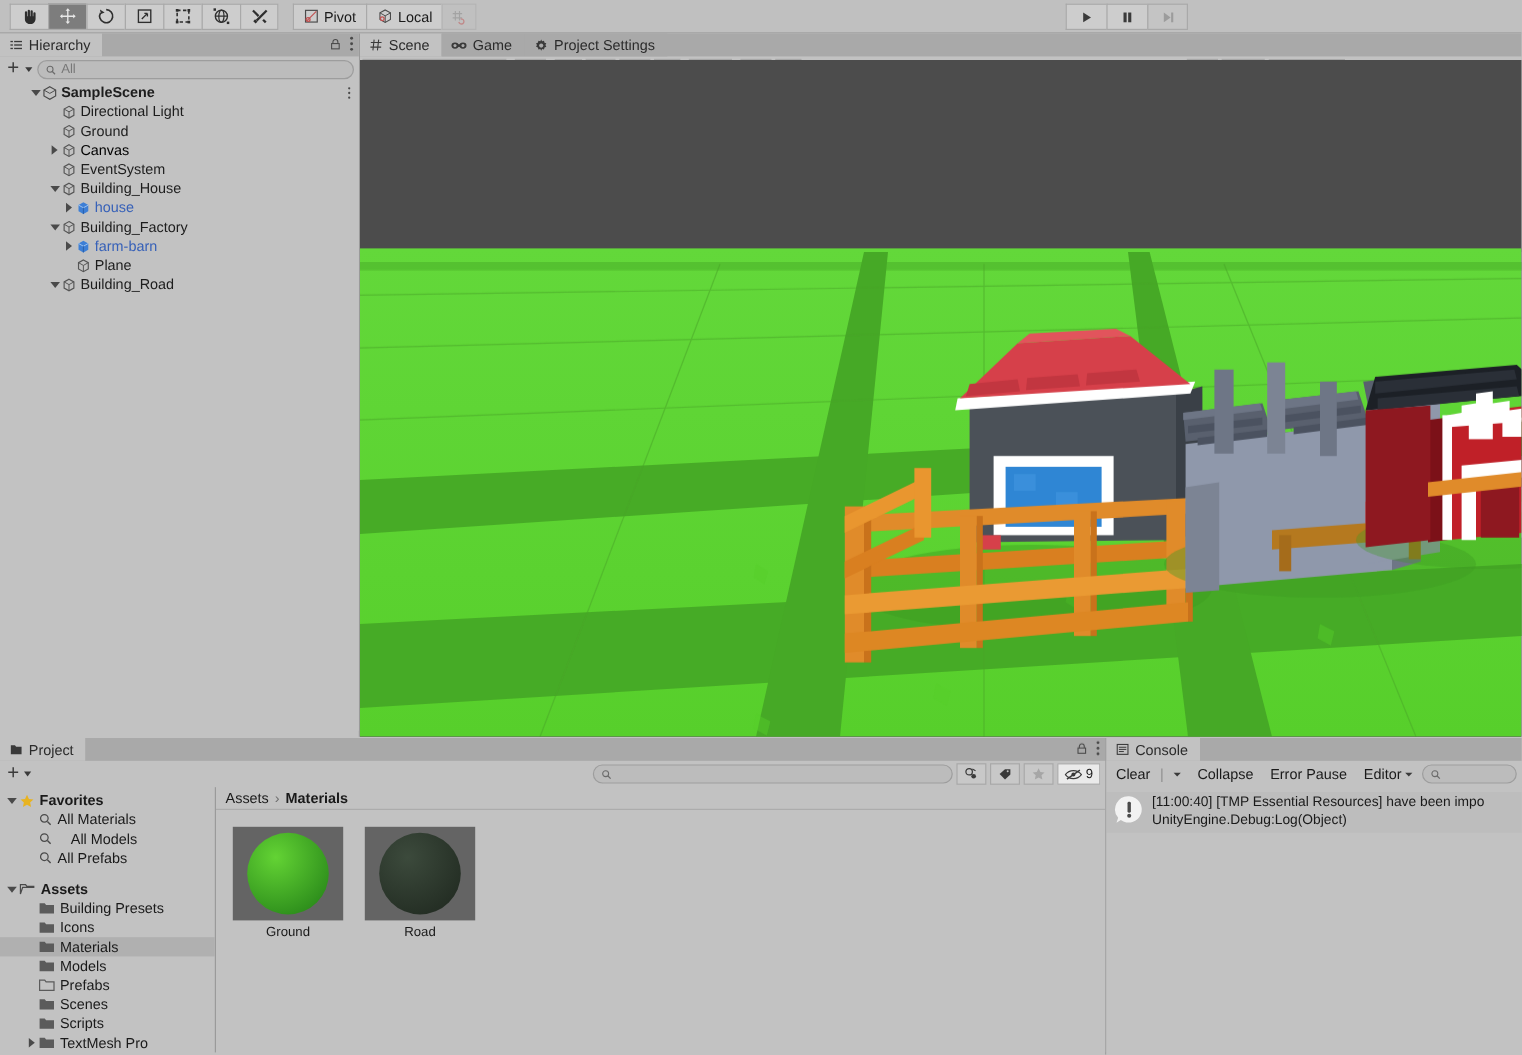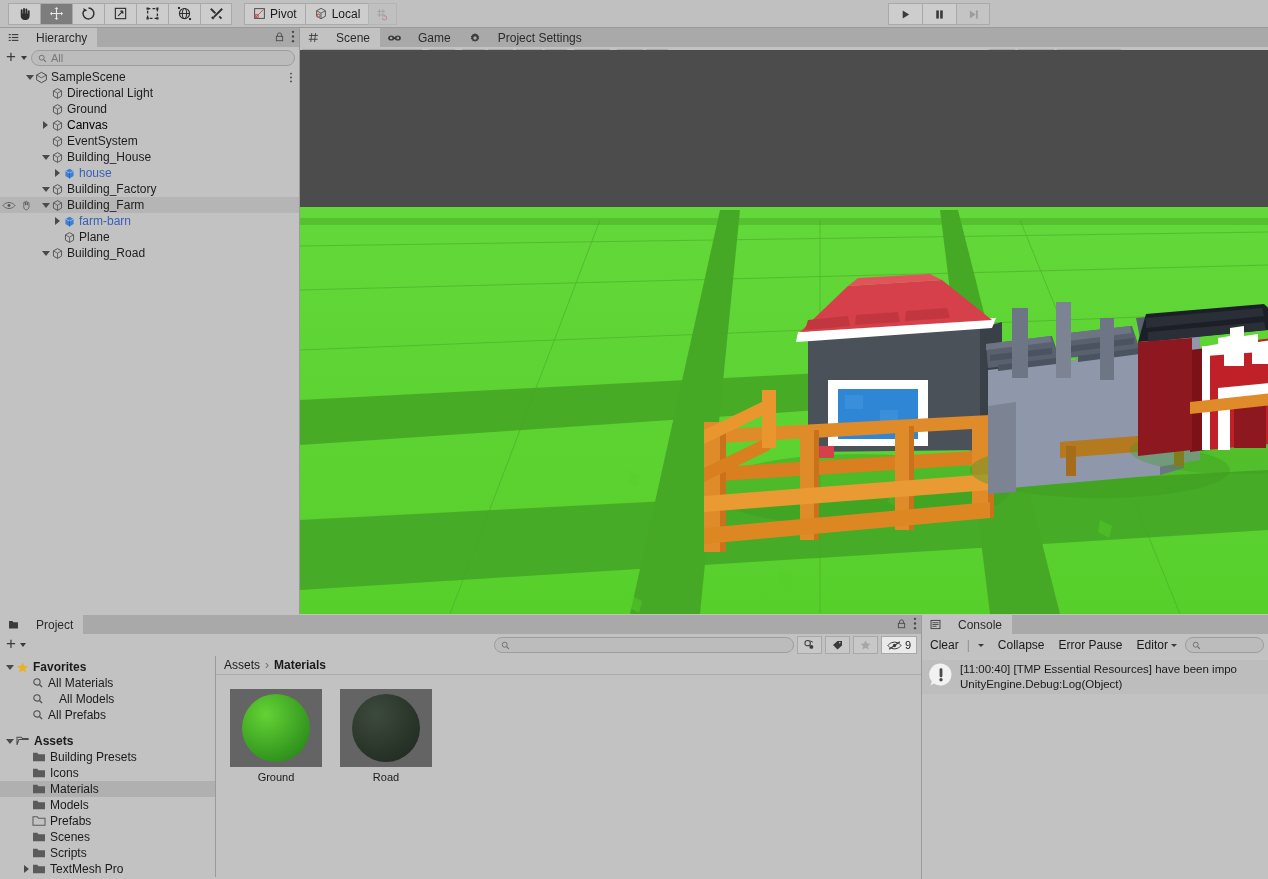--- a/index.html
+++ b/index.html
@@ -41,21 +41,21 @@
     background:#cdcdcd;border:1px solid #a9a9a9;border-right:none;
   }
   .play-btn:last-child{ border-right:1px solid #a9a9a9; background:#c4c4c4; }
 
   
   .panel{ position:absolute; background:#c2c2c2; }
   .panel-tabs{
     height:19px; background:#a9a9a9; display:flex; align-items:flex-end; position:relative;
   }
   .ptab{
-    height:19px; padding:0 10px 0 8px; display:flex; align-items:center; gap:17px;
+    height:19px; padding:0 10px 0 8px; display:flex; align-items:center; gap:5px;
     background:#a9a9a9; font-size:12px; color:#2b2b2b;
   }
   .ptab.sel{ background:#c2c2c2; }
   .tabtools{ position:absolute; right:4px; top:2px; display:flex; align-items:center; gap:6px; }
 
   
   #hierarchy{ left:0; top:28px; width:300px; height:586px; border-right:1px solid #9a9a9a; }
   #hier-toolbar{ height:22px; display:flex; align-items:center; padding:0 4px; gap:4px; background:#c2c2c2; }
   .plus{ font-size:17px; line-height:14px; color:#3b3b3b; padding:0 1px 3px 2px; }
   .search{
@@ -64,40 +64,40 @@
   }
   #hier-tree{ background:#c2c2c2; height:540px; position:relative; overflow:hidden; }
   .hrow{ height:16px; display:flex; align-items:center; position:relative; font-size:12px; color:#1d1d1d; }
   .hrow.sel{ background:#b5b5b5; }
   .hrow .twisty{ width:11px; display:flex; align-items:center; justify-content:center; }
   .tw{ width:0;height:0;border-top:4px solid transparent;border-bottom:4px solid transparent;border-left:5px solid #4a4a4a; }
   .tw.open{ border-left:4px solid transparent;border-right:4px solid transparent;border-top:5px solid #4a4a4a; border-bottom:none; }
   .hname{ margin-left:3px; }
   .hname.prefab{ color:#3761b8; }
   .hname.dim{ color:#000000; }
-  .hname.bold{ font-weight:normal; }
+  .hname.bold{ font-weight:bold; }
   .vis{ position:absolute; left:2px; display:flex; gap:4px; align-items:center; }
 
   
   #scenepanel{ left:300px; top:28px; width:968px; height:586px; }
   #scene-toolbar{ height:22px; background:#c2c2c2; display:flex; align-items:center; padding:0 2px; gap:3px; }
   .shaded{
     width:120px;height:18px; background:#c8c8c8;border:1px solid #a8a8a8;
     display:flex;align-items:center;justify-content:space-between;padding:0 5px;font-size:12px;
   }
   .sbtn{ height:18px;min-width:22px;padding:0 5px;display:flex;align-items:center;justify-content:center;
          background:#c8c8c8;border:1px solid #a8a8a8;font-size:11px;gap:3px; }
   .sbtn.white{ background:#eaeaea; }
   #sceneview{ position:absolute; left:0; top:22px; width:968px; height:564px; overflow:hidden; background:#4c4c4c; }
 
   
   #project{ left:0; top:615px; width:922px; height:264px; border-right:1px solid #9a9a9a; }
   #proj-toolbar{ height:22px; display:flex;align-items:center;padding:0 4px;gap:3px;background:#c2c2c2; }
   #proj-body{ display:flex; height:221px; }
-  #proj-tree{ width:216px; background:#c2c2c2; border-right:1px solid #9a9a9a; padding-top:3px; }
+  #proj-tree{ width:180px; background:#c2c2c2; border-right:1px solid #9a9a9a; padding-top:3px; }
   .prow{ height:16px; display:flex; align-items:center; font-size:12px; padding-left:4px; }
   .prow.sel{ background:#b0b0b0; }
   .prow .twisty{ width:12px; display:flex;align-items:center;justify-content:center; }
   #proj-content{ flex:1; background:#c2c2c2; }
   #breadcrumb{ height:19px; display:flex;align-items:center;gap:5px;padding-left:8px;font-size:12px;
                 border-bottom:1px solid #acacac; }
   .crumb-sep{ color:#6e6e6e; }
   #grid{ display:flex; gap:18px; padding:14px 0 0 14px; }
   .asset{ width:92px; }
   .thumb{ width:92px;height:78px; background:#646464; display:flex;align-items:center;justify-content:center; }
@@ -372,46 +372,20 @@
           <span class="twisty">
             <span class="tw open"></span>
           </span>
           <span style="display: inline-flex; align-items: center;">
             <svg width="13" height="13" viewBox="0 0 16 16">
               <path d="M8 2l5 2.8v6.4L8 14l-5-2.8V4.8z" fill="none" stroke="#555" stroke-width="1.2"></path>
               <path d="M3 4.8L8 7.6l5-2.8M8 7.6V14" fill="none" stroke="#555" stroke-width="1"></path>
             </svg>
           </span>
           <span class="hname">Building_Factory</span>
-        </div>
-        <div class="hrow sel">
-          <span class="vis">
-            <span>
-              <svg width="14" height="9" viewBox="0 0 18 12">
-                <path d="M1 6s3-4 8-4 8 4 8 4-3 4-8 4-8-4-8-4z" fill="none" stroke="#5a5a5a" stroke-width="1.2"></path>
-                <circle cx="9" cy="6" r="1.9" fill="#5a5a5a"></circle>
-              </svg>
-            </span>
-            <span>
-              <svg width="12" height="12" viewBox="0 0 16 16">
-                <path d="M5 9V5a1 1 0 0 1 2 0v3h.5V4a1 1 0 0 1 2 0v4h.5V5.6a1 1 0 0 1 2 0V10c0 2.6-1.6 4.4-3.6 4.4S5 12.6 5 10.6z" fill="none" stroke="#5a5a5a" stroke-width="1.1"></path>
-              </svg>
-            </span>
-          </span>
-          <span style="display: inline-block; width: 40px;"></span>
-          <span class="twisty">
-            <span class="tw open"></span>
-          </span>
-          <span style="display: inline-flex; align-items: center;">
-            <svg width="13" height="13" viewBox="0 0 16 16">
-              <path d="M8 2l5 2.8v6.4L8 14l-5-2.8V4.8z" fill="none" stroke="#555" stroke-width="1.2"></path>
-              <path d="M3 4.8L8 7.6l5-2.8M8 7.6V14" fill="none" stroke="#555" stroke-width="1"></path>
-            </svg>
-          </span>
-          <span class="hname">Building_Farm</span>
         </div>
         <div class="hrow">
           <span style="display: inline-block; width: 52px;"></span>
           <span class="twisty">
             <span class="tw"></span>
           </span>
           <span style="display: inline-flex; align-items: center;">
             <svg width="13" height="13" viewBox="0 0 16 16">
               <path d="M8 2l5 2.8v6.4L8 14l-5-2.8V4.8z" fill="#3d7fd6"></path>
               <path d="M3 4.8L8 7.6l5-2.8" fill="none" stroke="#9fc4ef" stroke-width="1"></path>

